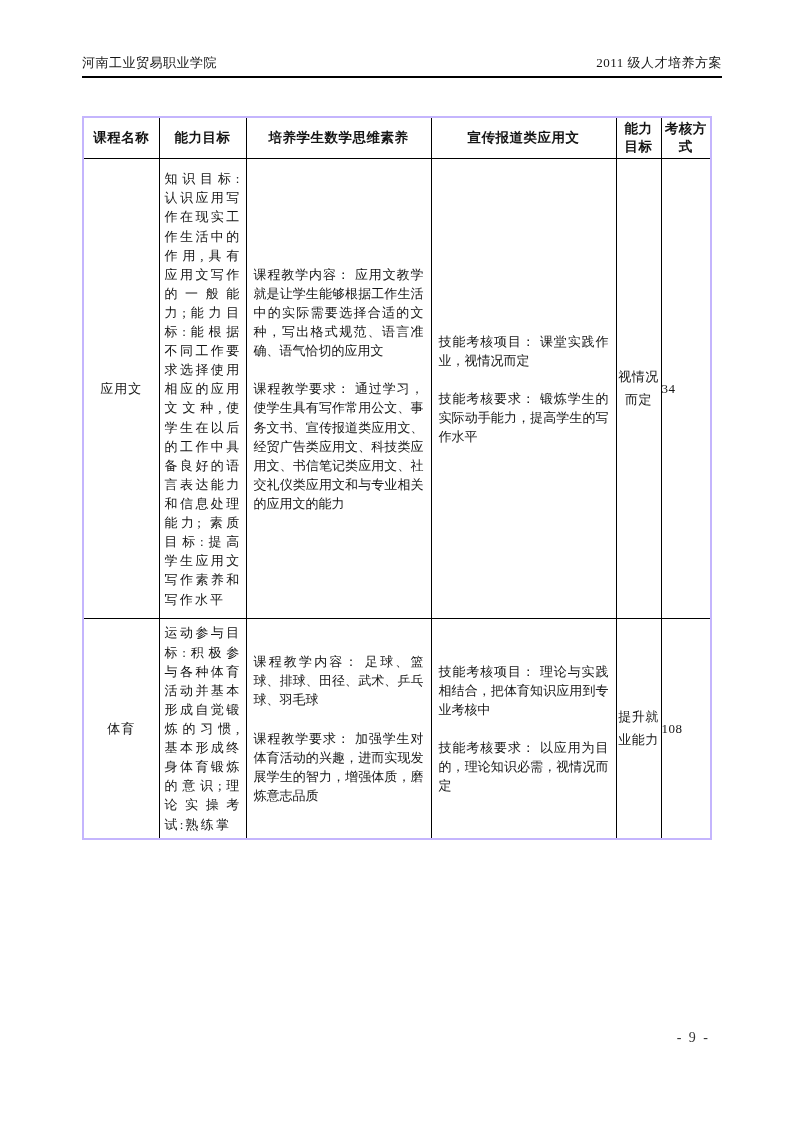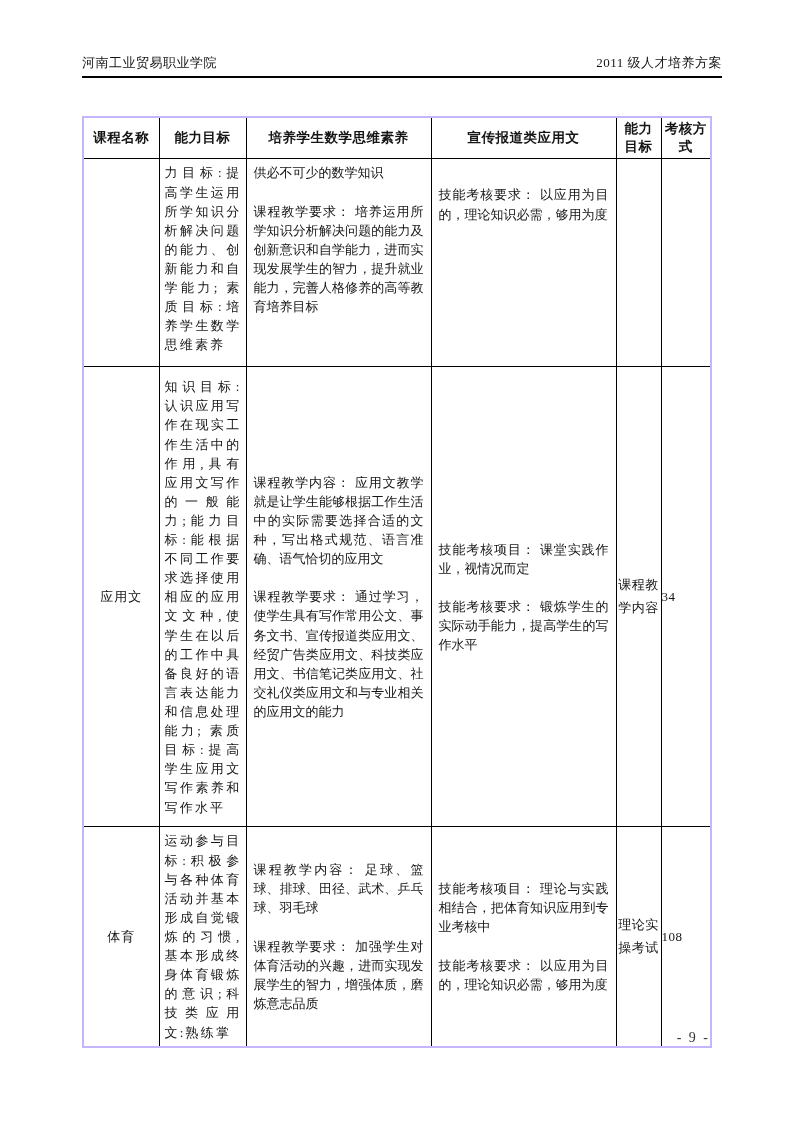--- a/index.html
+++ b/index.html
@@ -75,52 +75,42 @@
       <tr class="r-head">
         <th>课程名称</th>
         <th>能力目标</th>
         <th>培养学生数学思维素养</th>
         <th>宣传报道类应用文</th>
         <th>能力目标</th>
         <th>考核方式</th>
       </tr>
     </thead>
     <tbody>
-      <tr class="r0 row-top">
-        <td class="c-course"></td>
-        <td class="c-objective">力目标:提高学生运用所学知识分析解决问题的能力、创新能力和自学能力; 素质目标:培养学生数学思维素养</td>
-        <td class="c-content">供必不可少的数学知识
-
-课程教学要求： 培养运用所学知识分析解决问题的能力及创新意识和自学能力，进而实现发展学生的智力，提升就业能力，完善人格修养的高等教育培养目标</td>
-        <td class="c-assessment">技能考核要求： 以应用为目的，理论知识必需，够用为度</td>
-        <td class="c-method"></td>
-        <td class="c-hours"></td>
-      </tr>
       <tr class="r1">
         <td class="c-course">应用文</td>
         <td class="c-objective">知识目标:认识应用写作在现实工作生活中的作用,具有应用文写作的一般能力;能力目标:能根据不同工作要求选择使用相应的应用文文种,使学生在以后的工作中具备良好的语言表达能力和信息处理能力; 素质目标:提高学生应用文写作素养和写作水平</td>
         <td class="c-content">课程教学内容： 应用文教学就是让学生能够根据工作生活中的实际需要选择合适的文种，写出格式规范、语言准确、语气恰切的应用文
 
 课程教学要求： 通过学习，使学生具有写作常用公文、事务文书、宣传报道类应用文、经贸广告类应用文、科技类应用文、书信笔记类应用文、社交礼仪类应用文和与专业相关的应用文的能力</td>
         <td class="c-assessment">技能考核项目： 课堂实践作业，视情况而定
 
 技能考核要求： 锻炼学生的实际动手能力，提高学生的写作水平</td>
-        <td class="c-method">课程教学内容</td>
+        <td class="c-method">视情况而定</td>
         <td class="c-hours">34</td>
       </tr>
       <tr class="r2">
         <td class="c-course">体育</td>
-        <td class="c-objective">运动参与目标:积极参与各种体育活动并基本形成自觉锻炼的习惯,基本形成终身体育锻炼的意识;科技类应用文:熟练掌</td>
+        <td class="c-objective">运动参与目标:积极参与各种体育活动并基本形成自觉锻炼的习惯,基本形成终身体育锻炼的意识;理论实操考试:熟练掌</td>
         <td class="c-content">课程教学内容： 足球、篮球、排球、田径、武术、乒乓球、羽毛球
 
 课程教学要求： 加强学生对体育活动的兴趣，进而实现发展学生的智力，增强体质，磨炼意志品质</td>
         <td class="c-assessment">技能考核项目： 理论与实践相结合，把体育知识应用到专业考核中
 
-技能考核要求： 以应用为目的，理论知识必需，够用为度</td>
-        <td class="c-method">理论实操考试</td>
+技能考核要求： 以应用为目的，理论知识必需，视情况而定</td>
+        <td class="c-method">提升就业能力</td>
         <td class="c-hours">108</td>
       </tr>
     </tbody>
   </table>
 
   <div class="page-footer">- 9 -</div>
 
 </div>
 
 </body></html>

